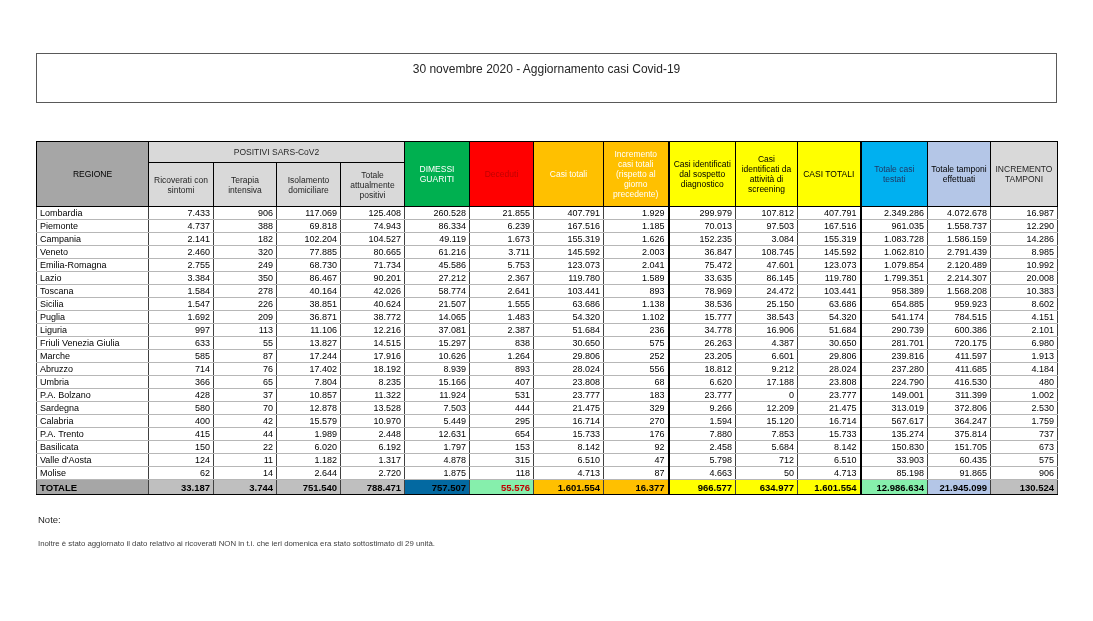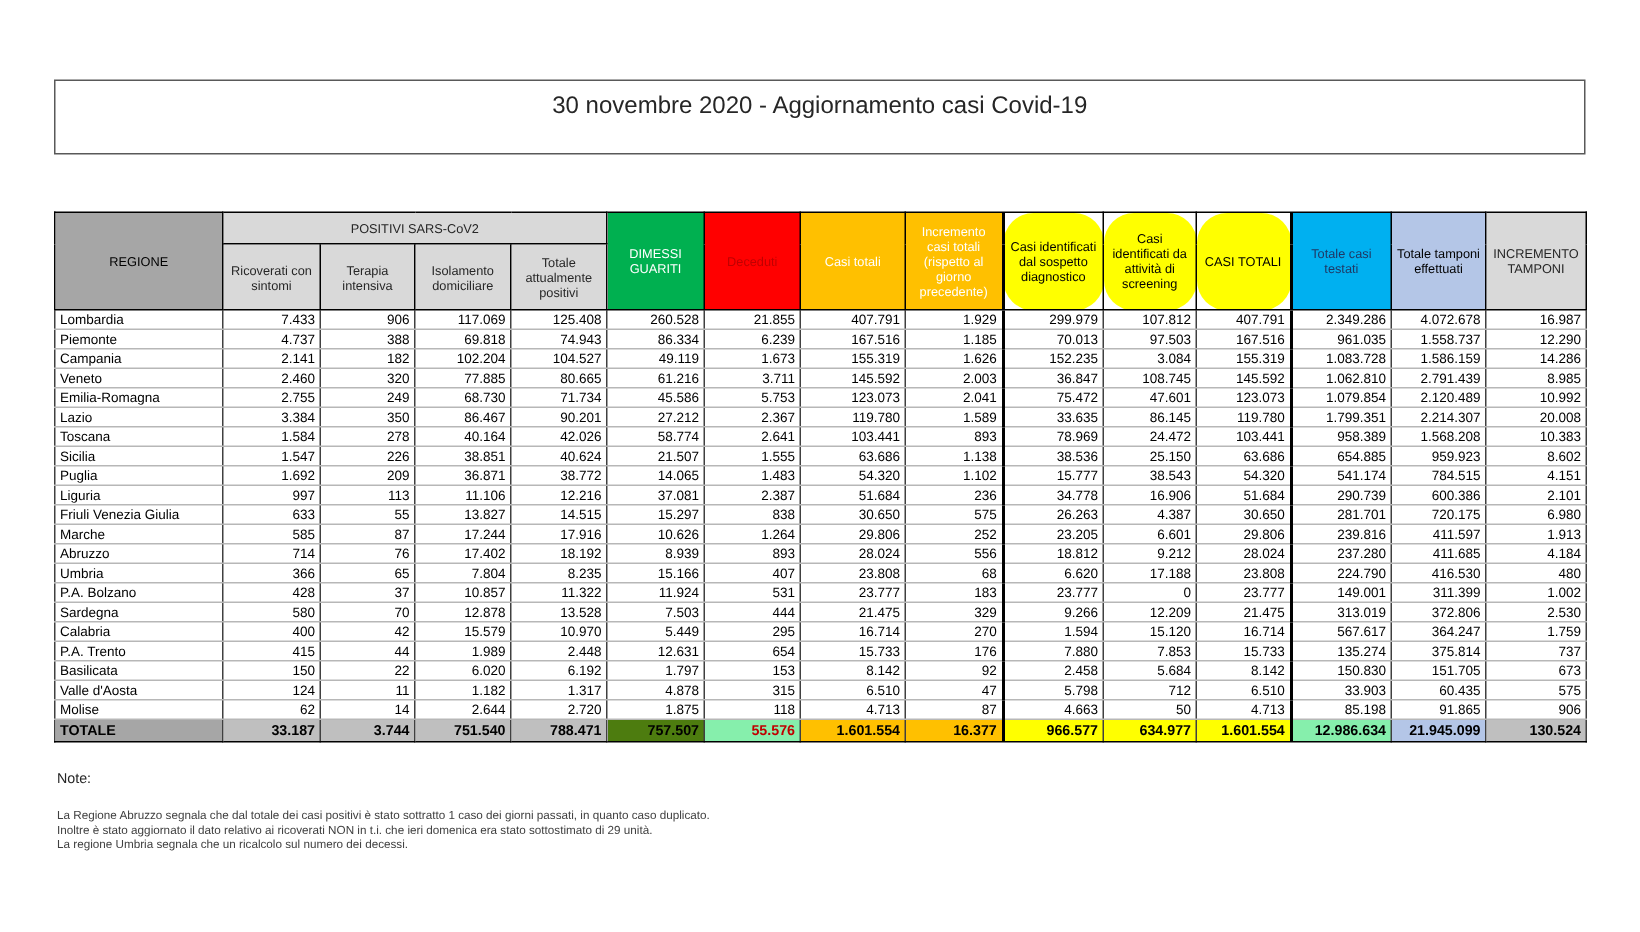--- a/index.html
+++ b/index.html
@@ -1,20 +1,20 @@
 <!DOCTYPE html>
 <html><head>
 <meta charset="utf-8">
 <style>
   html,body{margin:0;padding:0;background:#fff;}
   .page{position:relative;width:1093px;height:621px;background:#fff;overflow:hidden;
         font-family:"Liberation Sans",sans-serif;color:#000;}
 
   .title-box{position:absolute;left:36px;top:53px;width:1019px;height:48px;
-             border:1px solid #595959;text-align:center;font-size:16px;color:#262626;}
+             border:1px solid #595959;text-align:center;font-size:12px;color:#262626;}
   .title-line1{margin-top:8px;}
   .title-line2{margin-top:8px;}
 
   table.covid{position:absolute;left:36px;top:141px;width:1021px;
               border-collapse:collapse;table-layout:fixed;}
   table.covid th{border:1px solid #000;font-weight:normal;font-size:8.5px;
                  line-height:10px;text-align:center;padding:1px 2px;overflow:hidden;}
   table.covid td{border-left:1px solid #404040;border-right:1px solid #404040;
                  border-top:1px solid #b7b7b7;border-bottom:1px solid #b7b7b7;
                  font-size:9px;padding:0 3px;white-space:nowrap;overflow:hidden;}
@@ -25,31 +25,31 @@
   tr.total-row td{font-weight:bold;font-size:9.5px;
                   border-top:1px solid #000;border-bottom:1px solid #000;}
 
   .group-h{font-weight:bold;font-size:11px;}
   .regione-h{font-weight:bold;font-size:9px;}
   .bg-headgray{background:#A6A6A6;color:#000;margin-top:36px;}
   .bg-lightgray{background:#D9D9D9;color:#262626;}
   .bg-green{background:#00B050;color:#fff;}
   .bg-red{background:#FF0000;color:#C00000;}
   .bg-orange{background:#FFC000;color:#fff;}
-  .bg-yellow{background:#FFFF00;color:#000;border-radius:20px;}
+  .bg-yellow{background:#FFFF00;color:#000;}
   .bg-blue{background:#00B0F0;color:#1F3864;}
   .bg-peri{background:#B4C6E7;color:#000;}
 
   td.region{text-align:left;}
   td.num{text-align:right;}
   .thickL{border-left:2px solid #000 !important;}
   .thickR{border-right:2px solid #000 !important;}
 
   .t-gray{background:#BFBFBF;color:#000;}
-  .t-green{background:#4d7c0f;color:#000;}
+  .t-green{background:#0369a1;color:#000;}
   .t-red{background:#86efac;color:#C00000;}
   .t-orange{background:#FFC000;color:#000;}
   .t-yellow{background:#FFFF00;color:#000;}
   .t-blue{background:#86efac;color:#000;}
   .t-peri{background:#B4C6E7;color:#000;}
   .total-label{text-align:left;font-weight:bold;}
 
   .notes{position:absolute;left:38px;top:514px;}
   .notes-heading{font-size:9.5px;color:#262626;}
   .notes-lines{margin-top:14px;font-size:7.8px;line-height:9.5px;color:#404040;}
@@ -477,19 +477,17 @@
           <td class="num t-blue">12.986.634</td>
           <td class="num t-peri">21.945.099</td>
           <td class="num t-gray">130.524</td>
         </tr>
       </tbody>
   </table>
 
   <div class="notes">
     <div class="notes-heading">Note:</div>
     <div class="notes-lines">
-      <div>La Regione Abruzzo segnala che dal totale dei casi positivi è stato sottratto 1 caso dei giorni passati, in quanto caso duplicato.</div>
       <div>Inoltre è stato aggiornato il dato relativo ai ricoverati NON in t.i. che ieri domenica era stato sottostimato di 29 unità.</div>
-      <div>La regione Umbria segnala che un ricalcolo sul numero dei decessi.</div>
     </div>
   </div>
 
 </div>
 
 </body></html>

